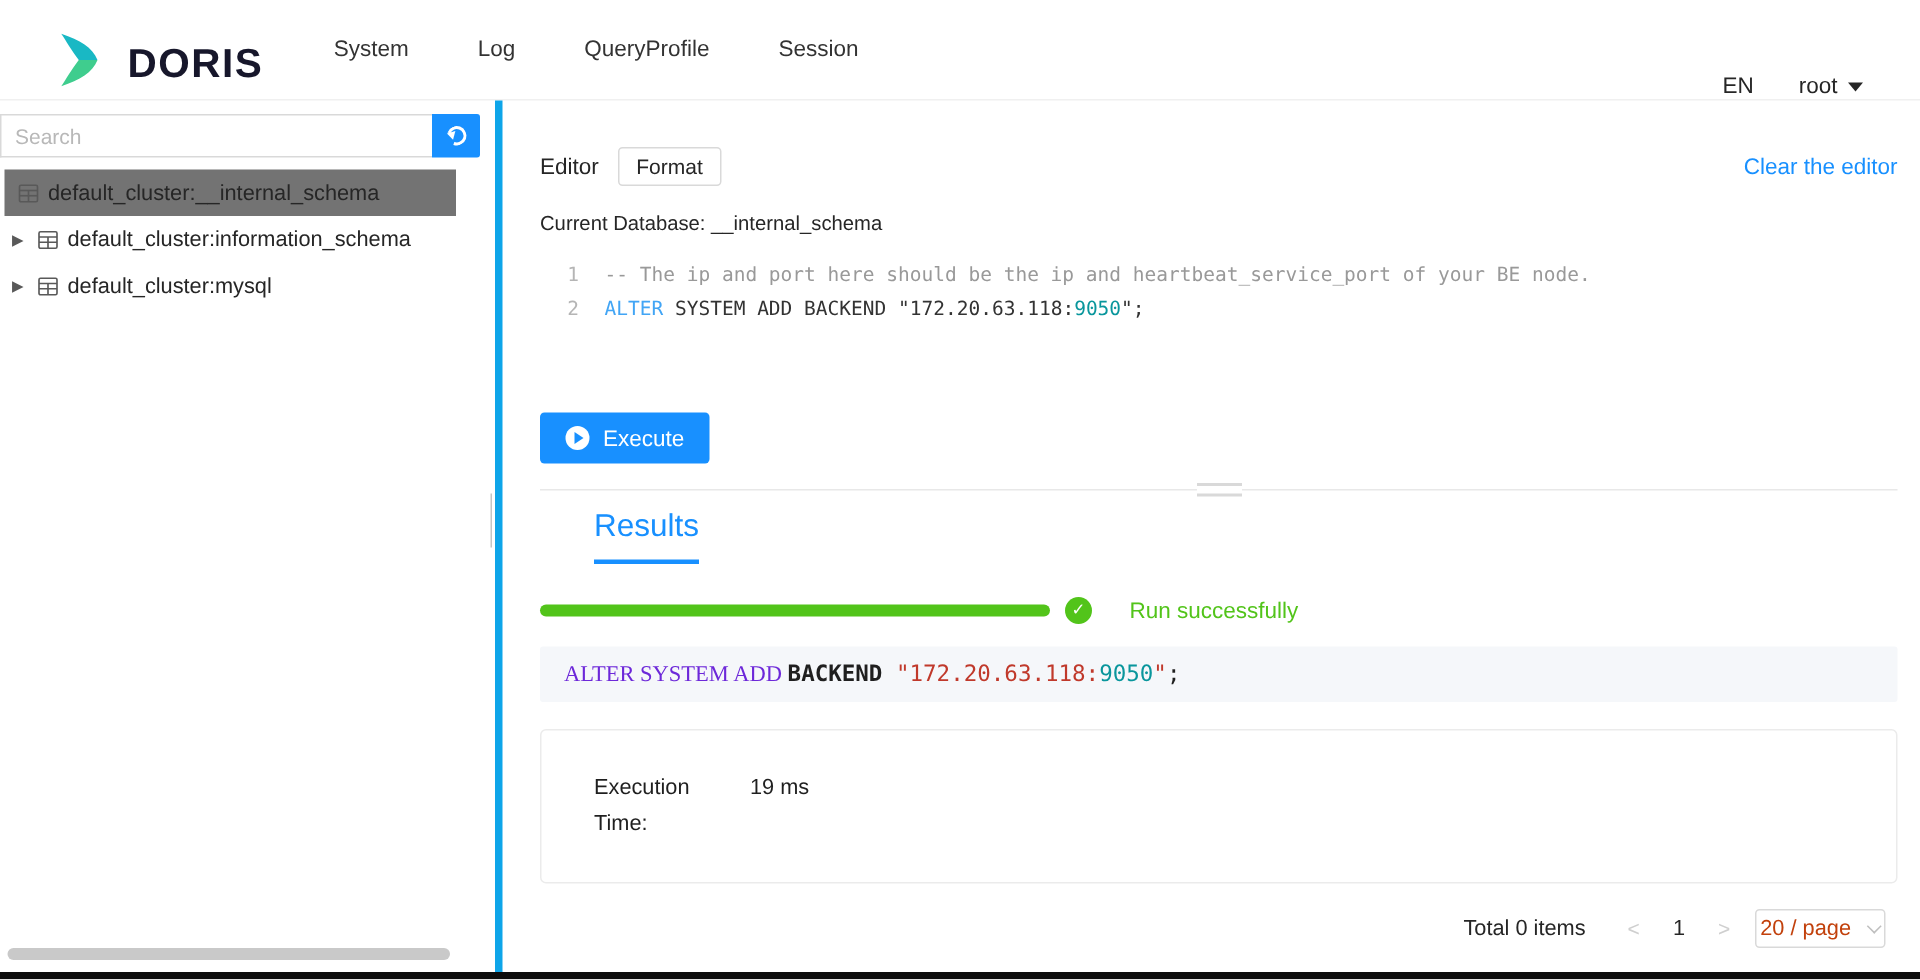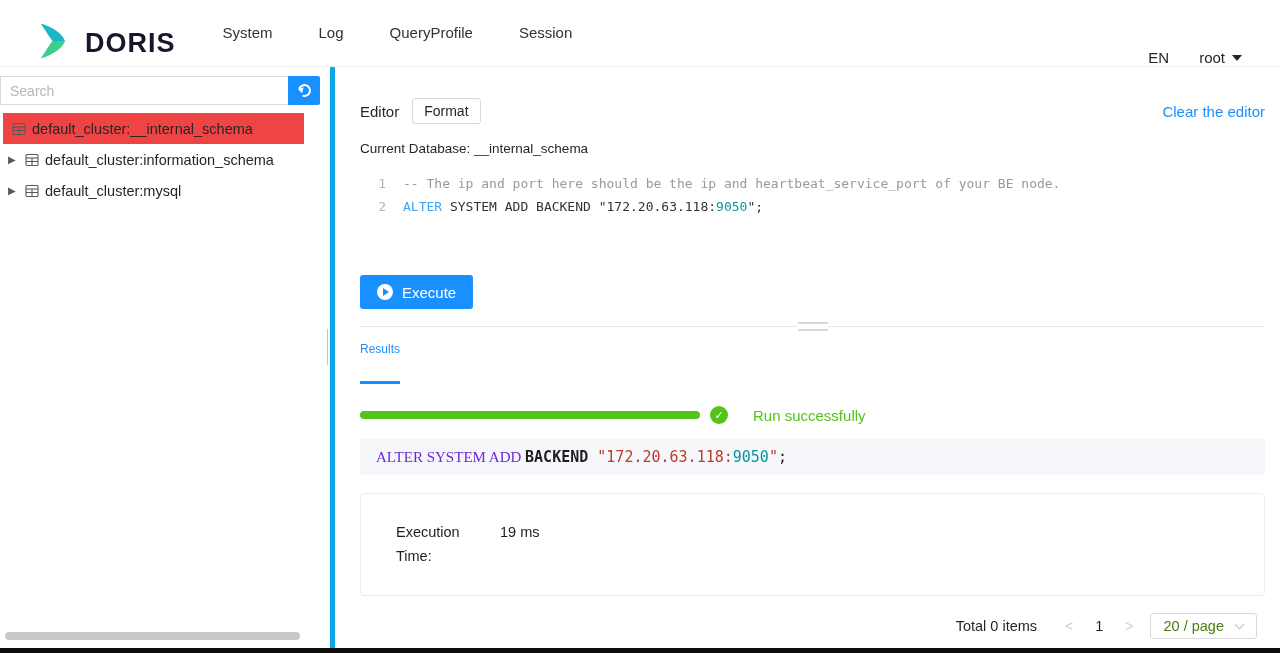--- a/index.html
+++ b/index.html
@@ -24,21 +24,21 @@
   
   .sidebar { position:relative; width:335px; flex:0 0 335px; border-right:5px solid #0ea5e9; padding-top:9px; }
   .search-row { display:flex; padding-right:10px; }
   .search-row input { flex:1; height:29px; border:1px solid #d9d9d9; border-right:none; padding:0 9px; font-size:14px; font-family:"Liberation Sans", sans-serif; color:#333; outline:none; }
   .search-row input::placeholder { color:#b8b8b8; }
   .refresh-btn { width:32px; height:29px; background:#1890ff; border:none; border-radius:0 2px 2px 0; display:flex; align-items:center; justify-content:center; cursor:pointer; }
   .refresh-icon { width:13px; height:13px; border:2px solid #fff; border-radius:50%; border-left-color:transparent; transform:rotate(-25deg); position:relative; }
   .refresh-icon::after { content:""; position:absolute; left:-4px; top:-2px; border:3px solid transparent; border-right:5px solid #fff; transform:rotate(40deg); }
   .tree { margin-top:8px; }
   .tree-row { display:flex; align-items:center; height:31px; margin-right:26px; padding-left:8px; font-size:14.5px; color:#262626; cursor:pointer; }
-  .tree-row.selected { background:#ef4444; margin-left:3px; padding-left:7px; }
+  .tree-row.selected { background:#737373; margin-left:3px; padding-left:7px; }
   .tree-caret { width:17px; font-size:10px; color:#595959; flex:0 0 17px; }
   .tree-caret.empty { width:2px; flex:0 0 2px; }
   .table-icon { flex:0 0 14px; width:14px; height:14px; margin-right:6px; }
   .h-scrollbar { position:absolute; left:5px; bottom:8px; width:295px; height:8px; background:#c9c9c9; border-radius:4px; cursor:pointer; }
   .resize-grip { position:absolute; right:2px; top:262px; width:1px; height:36px; background:#c4c4c4; }
 
   
   .main { flex:1; padding:0 15px 0 25px; position:relative; }
   .editor-header { margin-top:30px; display:flex; align-items:center; height:28px; }
   .editor-title { font-size:15px; color:#262626; margin-right:13px; }
@@ -55,21 +55,21 @@
   .tok-plain { color:#333; }
 
   .execute-btn { margin-top:57px; height:34px; background:#1890ff; color:#fff; border:none; border-radius:3px; padding:0 17px; font-size:15px; display:inline-flex; align-items:center; gap:9px; cursor:pointer; font-family:"Liberation Sans", sans-serif; }
   .play-icon { width:16px; height:16px; border-radius:50%; background:#fff; position:relative; }
   .play-icon::after { content:""; position:absolute; left:6px; top:4px; border-left:6px solid #1890ff; border-top:4px solid transparent; border-bottom:4px solid transparent; }
 
   .splitter { margin-top:17px; border-top:1px solid #e8e8e8; position:relative; cursor:row-resize; }
   .splitter-grip { position:absolute; left:50%; top:-5px; transform:translateX(-50%); width:30px; height:9px; background:#fff; border-top:2px solid #d9d9d9; border-bottom:2px solid #d9d9d9; }
 
   .results-tabs { margin-top:12px; }
-  .tab { display:inline-block; font-size:12px; color:#1890ff; padding-bottom:25px; border-bottom:3px solid #1890ff; cursor:pointer; }
+  .tab { display:inline-block; font-size:21px; color:#1890ff; padding-bottom:10px; border-bottom:3px solid #1890ff; cursor:pointer;margin-left:36px; }
 
   .status-row { margin-top:22px; display:flex; align-items:center; height:18px; }
   .progress-bar { width:340px; height:8px; border-radius:4px; background:#52c41a; }
   .check-icon { margin-left:10px; width:18px; height:18px; border-radius:50%; background:#52c41a; color:#fff; font-size:11px; line-height:18px; text-align:center; }
   .status-text { margin-left:25px; color:#52c41a; font-size:15px; }
 
   .sql-result { margin-top:15px; background:#f5f7fa; border-radius:2px; padding:9px 16px; font-family:"DejaVu Sans Mono", monospace; font-size:15px; }
   .rtok-kw { color:#6d28d9;font-family:Liberation Serif, serif; }
   .rtok-bold { color:#1f1f1f; font-weight:bold; }
   .rtok-str { color:#c0392b; }
@@ -77,21 +77,21 @@
   .rtok-plain { color:#1f1f1f; }
 
   .exec-box { margin-top:18px; border:1px solid #ebebeb; border-radius:4px; height:103px; padding:26px 0 0 35px; display:flex; }
   .exec-label { width:74px; font-size:14.5px; color:#1f1f1f; line-height:24px; }
   .exec-value { margin-left:30px; font-size:14.5px; color:#1f1f1f; line-height:24px; }
 
   .pagination { margin-top:17px; display:flex; justify-content:flex-end; align-items:center; gap:10px; font-size:14.5px; color:#262626; padding-right:8px; }
   .pag-total { margin-right:12px; }
   .pag-arrow { color:#cfcfcf; font-size:14px; padding:0 6px; cursor:pointer; }
   .pag-page { padding:0 6px; cursor:pointer; color:#262626; }
-  .page-size { border:1px solid #d9d9d9; border-radius:3px; padding:4px 13px; display:flex; align-items:center; gap:12px; cursor:pointer; color:#4d7c0f; }
+  .page-size { border:1px solid #d9d9d9; border-radius:3px; padding:4px 3px; display:flex; align-items:center; gap:12px; cursor:pointer; color:#c2410c; }
   .chevron-down { width:7px; height:7px; border-right:1.5px solid #bfbfbf; border-bottom:1.5px solid #bfbfbf; transform:rotate(45deg); margin-top:-4px; }
 
   .bottom-bar { position:absolute; left:0; right:0; bottom:0; height:5px; background:#0d0d0d; }
 </style>
 </head>
 <body>
 
 <div class="app">
 
   <header class="navbar">

